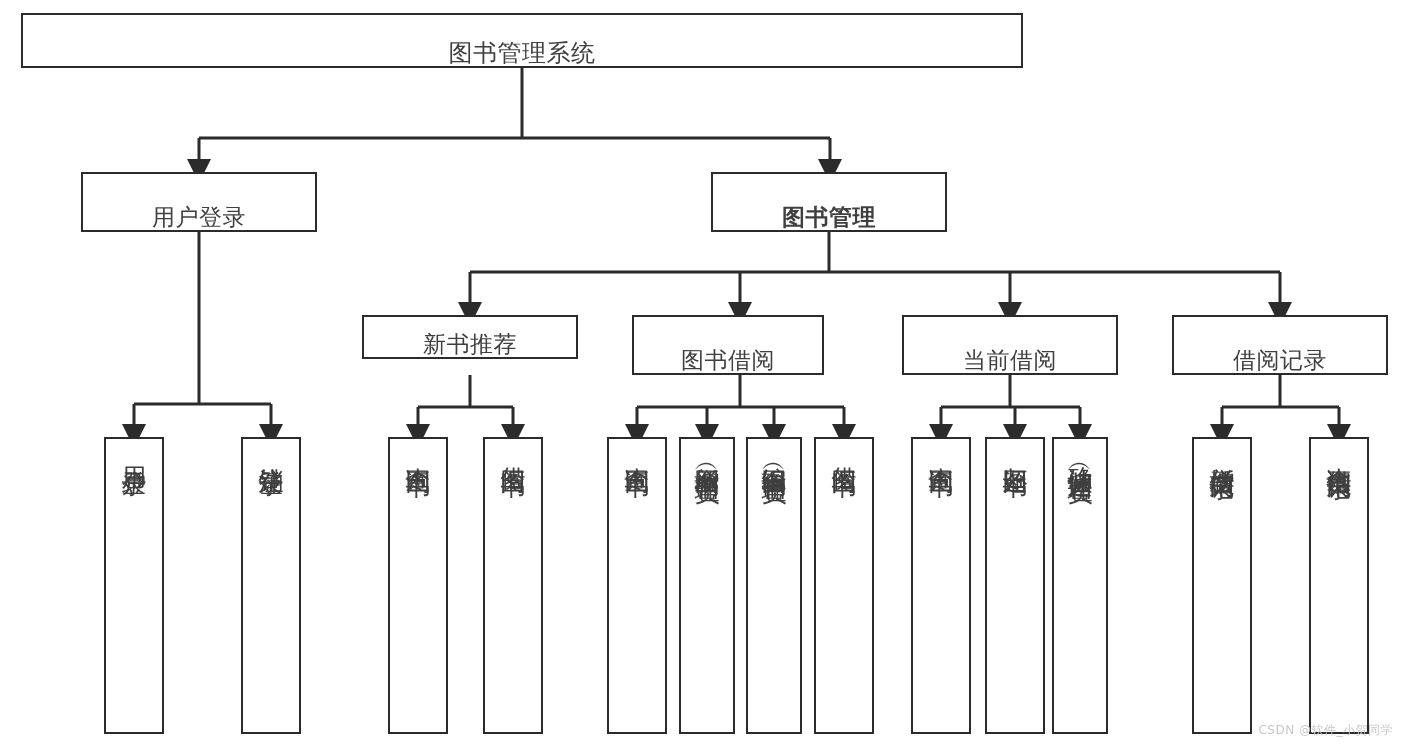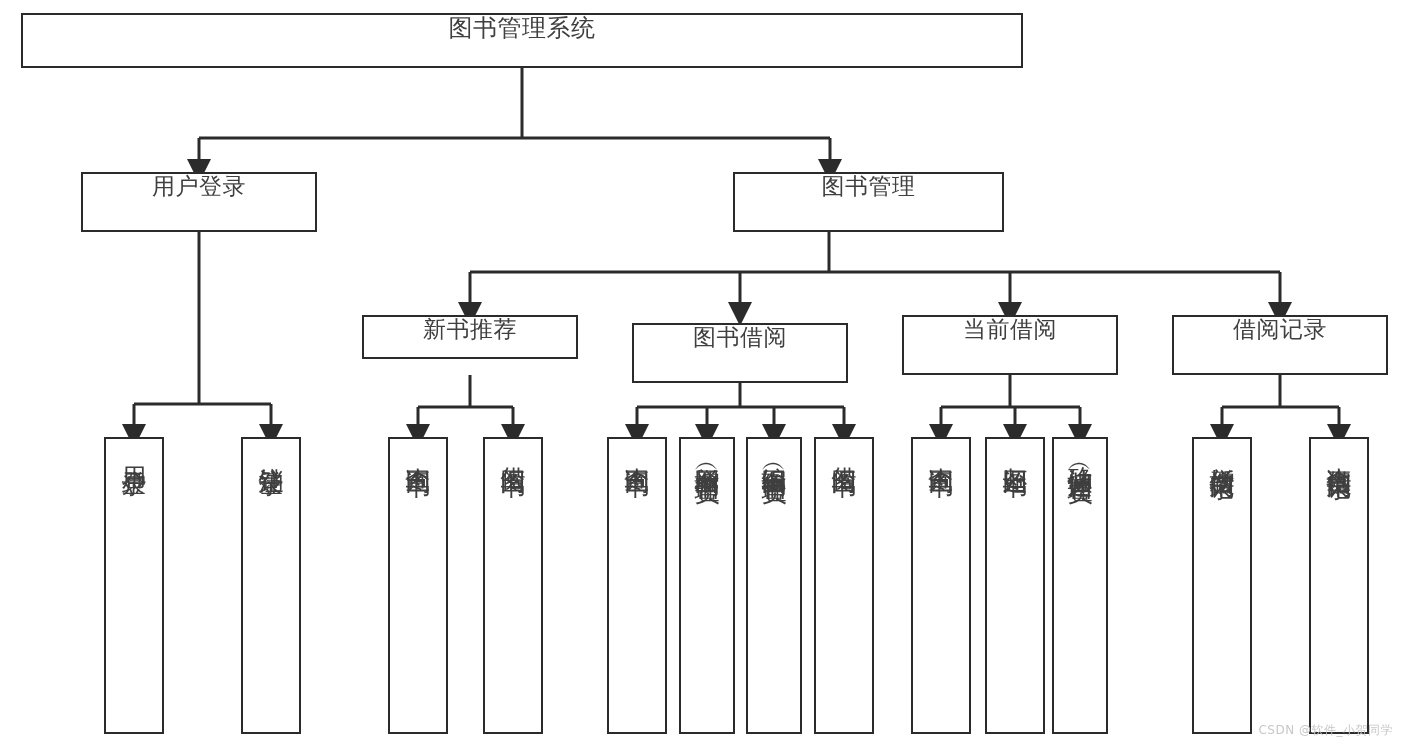--- a/index.html
+++ b/index.html
@@ -24,21 +24,21 @@
     width: 1405px;
     height: 747px;
     pointer-events: none;
   }
   .node {
     position: absolute;
     box-sizing: border-box;
     border: 2px solid #2b2b2b;
     background: #ffffff;
     display: flex;
-    align-items: flex-start;
+    align-items: flex-end;
     justify-content: center;
     color: #3a3a3a;
     z-index: 2;
   }
   .node .label {
     display: block;
     text-align: center;
     color: #3f3f3f;
     letter-spacing: 0.5px;
   }
@@ -131,28 +131,28 @@
     </g>
   </svg>
 
   <div class="node h root" style="left:21px; top:13px; width:1002px; height:55px;">
     <span class="label">图书管理系统</span>
   </div>
 
   <div class="node h" style="left:81px; top:172px; width:236px; height:60px;">
     <span class="label">用户登录</span>
   </div>
-  <div class="node h" style="left:733px; top:172px; width:271px; height:60px;">
+  <div class="node h" style="left:711px; top:172px; width:236px; height:60px;font-weight:bold;">
     <span class="label">图书管理</span>
   </div>
 
   <div class="node h" style="left:362px; top:315px; width:216px; height:44px;">
     <span class="label">新书推荐</span>
   </div>
-  <div class="node h" style="left:632px; top:323px; width:216px; height:60px;">
+  <div class="node h" style="left:632px; top:315px; width:192px; height:60px;">
     <span class="label">图书借阅</span>
   </div>
   <div class="node h" style="left:1172px; top:315px; width:216px; height:60px;">
     <span class="label">借阅记录</span>
   </div>
   <div class="node h" style="left:902px; top:315px; width:216px; height:60px;">
     <span class="label">当前借阅</span>
   </div>
 
   <div class="node v" style="left:104px; top:437px; width:60px; height:297px;">

